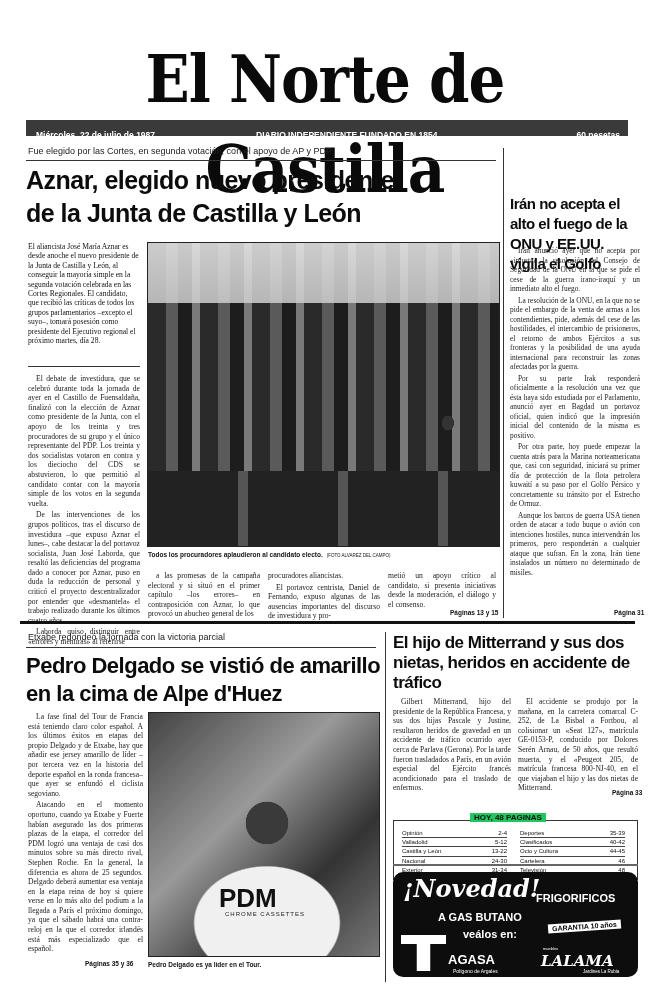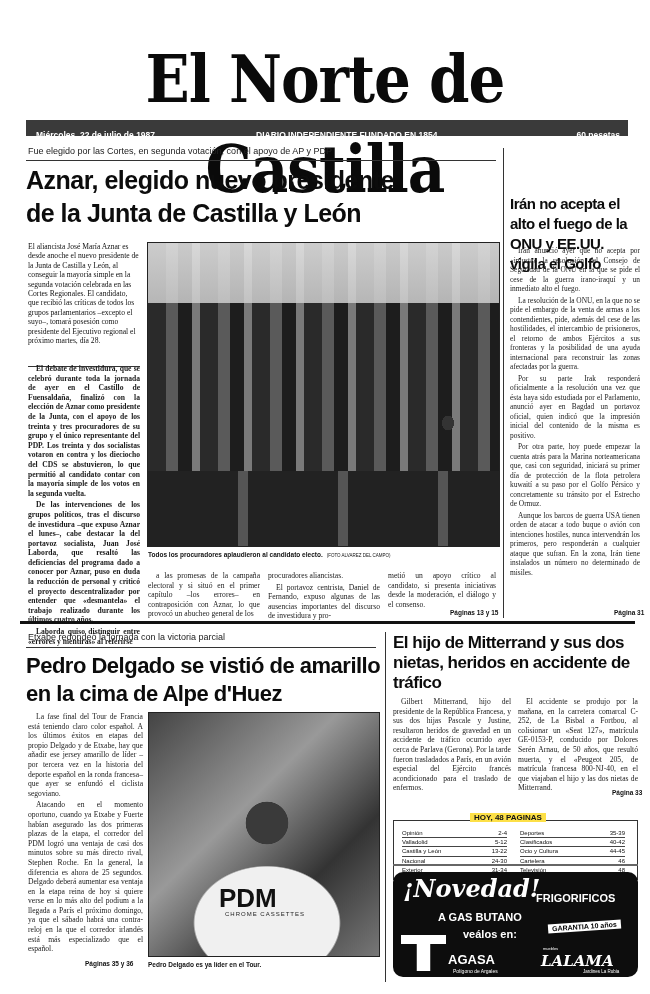--- a/index.html
+++ b/index.html
@@ -39,21 +39,21 @@
   .photo2 { left: 148px; top: 712px; width: 232px; height: 245px;
     background: radial-gradient(circle 30px at 118px 110px, #3a3a3a 70%, transparent 72%),
                 radial-gradient(ellipse 90px 70px at 118px 210px, #f0f0f0 80%, transparent 82%),
                 linear-gradient(135deg, #444, #999 40%, #333 70%, #777); padding-left: 36px; }
   .photo2 .logo { position: absolute; left: 70px; top: 170px; font-family: "Liberation Sans", sans-serif; font-weight: bold; font-size: 26px; color: #111; }
   .photo2 .sub { position: absolute; left: 76px; top: 198px; font-family: "Liberation Sans", sans-serif; font-size: 6px; color: #222; letter-spacing: 1px; }
 
   .vrule { position: absolute; width: 1px; background: #333; }
 
   .index { position: absolute; left: 393px; top: 820px; width: 245px; height: 60px; border: 1px solid #333; padding: 8px 8px 4px 8px; font-family: "Liberation Sans", sans-serif; font-size: 6px; }
-  .index-title { position: absolute; left: 470px; top: 813px; background: #fde047; padding: 0 4px; font-family: "Liberation Sans", sans-serif; font-weight: bold; font-size: 8px; }
+  .index-title { position: absolute; left: 470px; top: 813px; background: #22c55e; padding: 0 4px; font-family: "Liberation Sans", sans-serif; font-weight: bold; font-size: 8px; }
   .index .col { position: absolute; top: 8px; width: 105px; }
   .index .row { display: flex; justify-content: space-between; border-bottom: 1px solid #444; height: 9.2px; line-height: 8.8px; }
 
   .ad { position: absolute; left: 393px; top: 872px; width: 245px; height: 105px; background: #0d0d0d; border-radius: 10px; color: #fff; font-family: "Liberation Sans", sans-serif; overflow: hidden; }
   .ad .nov { position: absolute; left: 10px; top: 2px; font-family: "DejaVu Serif", serif; font-style: italic; font-weight: bold; font-size: 24px; }
   .ad .frig { position: absolute; left: 143px; top: 20px; font-weight: bold; font-size: 11px; }
   .ad .gas { position: absolute; left: 45px; top: 39px; font-weight: bold; font-size: 11px; }
   .ad .gar { position: absolute; left: 155px; top: 50px; background: #fff; color: #000; font-size: 7px; font-weight: bold; padding: 1px 4px; transform: rotate(-4deg); }
   .ad .vea { position: absolute; left: 70px; top: 56px; font-weight: bold; font-size: 11px; }
   .ad .agasa { position: absolute; left: 55px; top: 80px; font-weight: bold; font-size: 13px; }
@@ -75,21 +75,21 @@
 
 <div class="kicker" style="left:28px;top:146px;">Fue elegido por las Cortes, en segunda votación, con el apoyo de AP y PDP</div>
 <div class="rule" style="left:26px;top:160px;width:470px;height:1px;"></div>
 <div class="headline" style="left:26px;top:164px;width:475px;font-size:25px;line-height:33px;">
   <div>Aznar, elegido nuevo presidente</div>
   <div>de la Junta de Castilla y León</div>
 </div>
 
 <div class="lead" style="left:28px;top:242px;width:112px;">El aliancista José María Aznar es desde anoche el nuevo presidente de la Junta de Castilla y León, al conseguir la mayoría simple en la segunda votación celebrada en las Cortes Regionales. El candidato, que recibió las críticas de todos los grupos parlamentarios –excepto el suyo–, tomará posesión como presidente del Ejecutivo regional el próximo martes, día 28.</div>
 <div class="rule" style="left:28px;top:366px;width:112px;height:1px;"></div>
-<div class="body" style="left:28px;top:364px;width:112px;font-weight:bold;">
+<div class="body" style="left:28px;top:374px;width:112px;">
   <p>El debate de investidura, que se celebró durante toda la jornada de ayer en el Castillo de Fuensaldaña, finalizó con la elección de Aznar como presidente de la Junta, con el apoyo de los treinta y tres procuradores de su grupo y el único representante del PDP. Los treinta y dos socialistas votaron en contra y los dieciocho del CDS se abstuvieron, lo que permitió al candidato contar con la mayoría simple de los votos en la segunda vuelta.</p>
   <p>De las intervenciones de los grupos políticos, tras el discurso de investidura –que expuso Aznar el lunes–, cabe destacar la del portavoz socialista, Juan José Laborda, que resaltó las deficiencias del programa dado a conocer por Aznar, puso en duda la reducción de personal y criticó el proyecto descentralizador por entender que «desmantela» el trabajo realizado durante los últimos cuatro años.</p>
   <p>Laborda quiso distinguir entre «errores y mentiras» al referirse</p>
 </div>
 
 <div class="photo photo1">
   <div class="top"></div>
     <div class="desk"></div>
 </div>
 <div class="caption" style="left:148px;top:551px;width:350px;">

